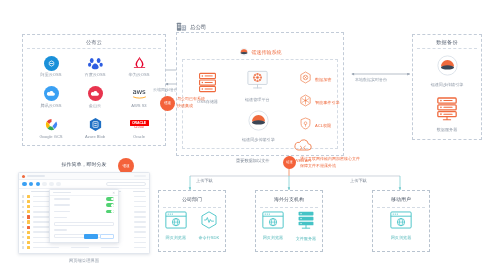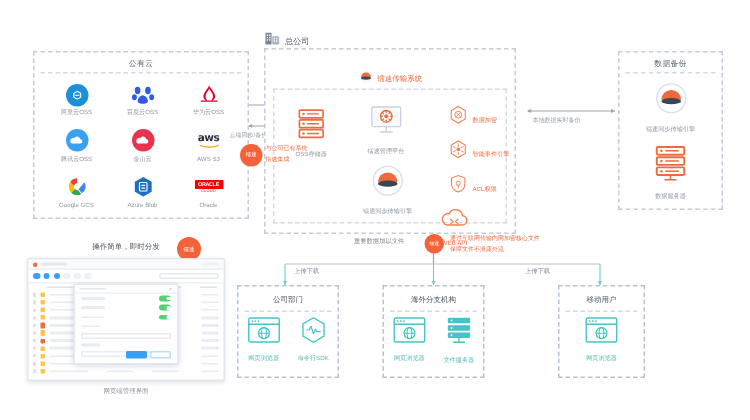--- a/index.html
+++ b/index.html
@@ -96,21 +96,21 @@
   .tag-text { position:absolute; font-size:4px; color:#ef6a3d; line-height:1.3; white-space:nowrap; }
   .conn-label { position:absolute; font-size:4px; color:#95a0ae; white-space:nowrap; }
   .flow-label { position:absolute; font-size:4.2px; color:#7d8795; white-space:nowrap; }
 
   
   #wires { position:absolute; left:0; top:0; width:500px; height:280px; pointer-events:none; }
 
   .ali-cb { width:15px;height:15px;border-radius:50%;background:#1a90d9;display:flex;align-items:center;justify-content:center; }
   .tx-cb { width:15px;height:15px;border-radius:50%;background:#3aa0f3;display:flex;align-items:center;justify-content:center; }
   .ks-cb { width:15px;height:15px;border-radius:50%;background:#e8344e;display:flex;align-items:center;justify-content:center; }
-  .aws-m { font-family:"DejaVu Sans",sans-serif; font-weight:bold; font-size:7px; color:#232f3e; letter-spacing:-.3px; }
+  .aws-m { font-family:"DejaVu Sans",sans-serif; font-weight:normal; font-size:7px; color:#232f3e; letter-spacing:-.3px; }
   .or-m { background:#f80000; color:#fff; font-size:3.6px; padding:1px 2.5px; border-radius:0.5px; font-weight:bold; letter-spacing:-.2px; }
 </style>
 </head>
 <body>
 
 <div class="stage">
 
   <svg id="wires">
     <defs>
       <marker id="ar" markerWidth="5" markerHeight="5" refX="4" refY="2" orient="auto">

